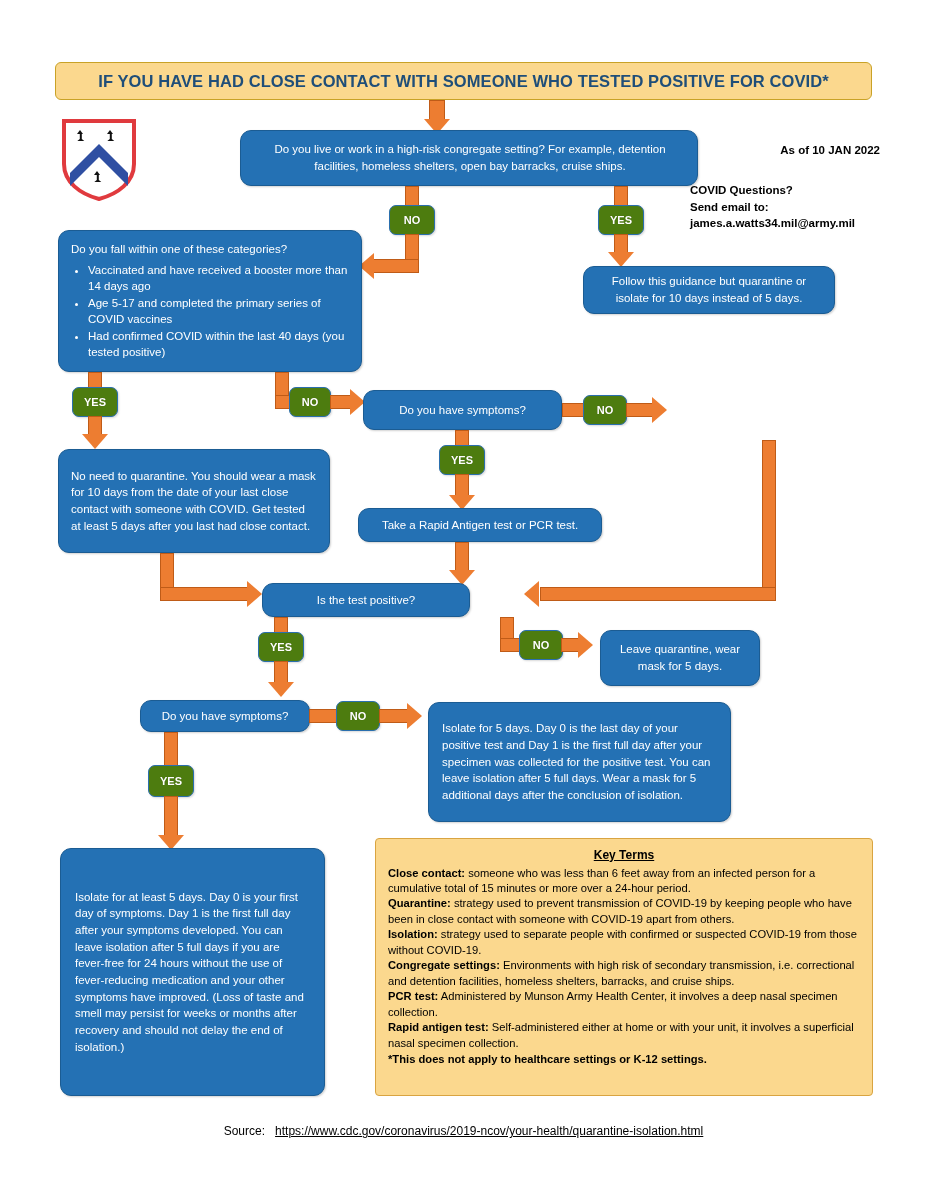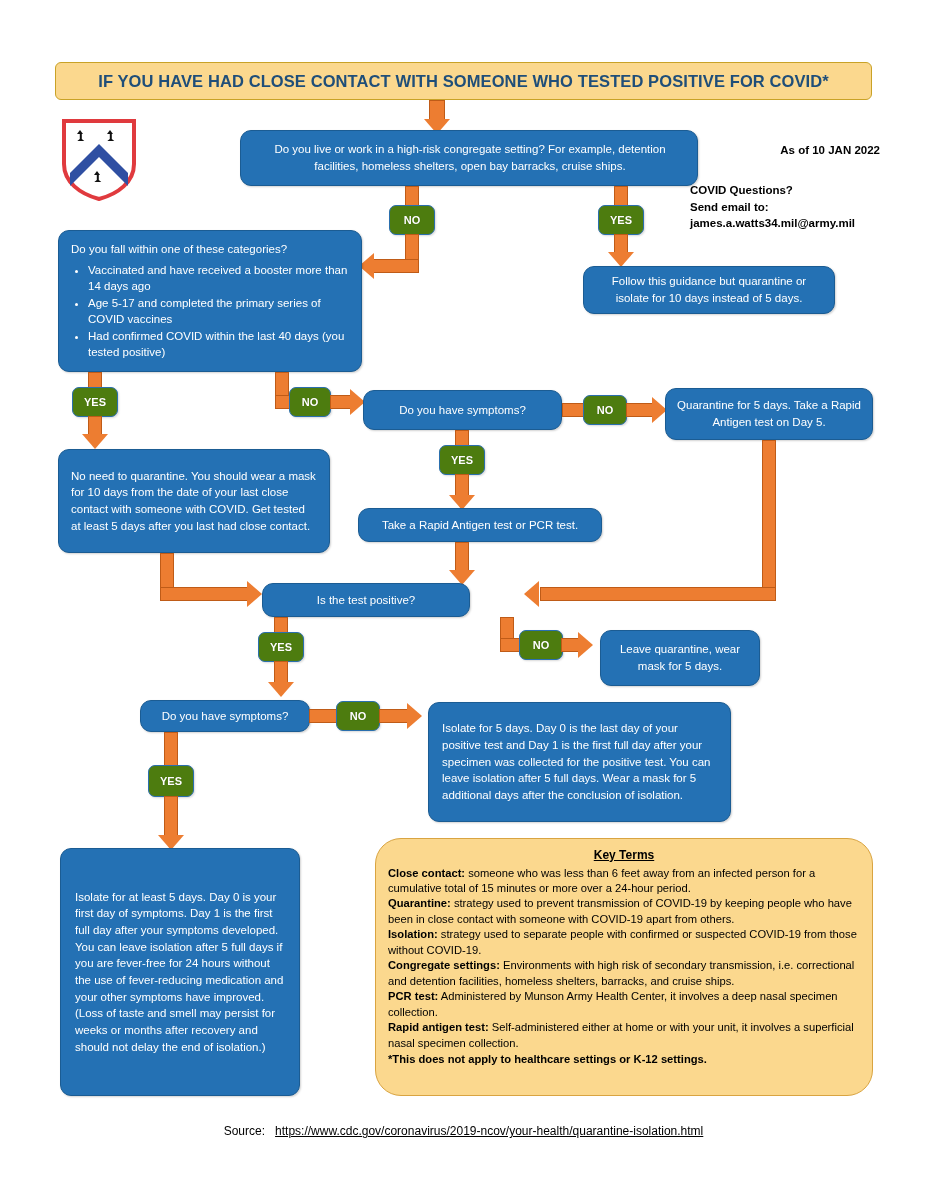--- a/index.html
+++ b/index.html
@@ -62,21 +62,21 @@
     border-bottom:13px solid transparent;border-left:15px solid #ED7D31;
   }
   .oarrowL{
     position:absolute;width:0;height:0;border-top:13px solid transparent;
     border-bottom:13px solid transparent;border-right:15px solid #ED7D31;
   }
 
   
   .keyterms{
     left:375px;top:838px;width:498px;height:258px;
-    background:#FBD88E;border:1.5px solid #D9A441;border-radius:26px;
+    background:#FBD88E;border:1.5px solid #D9A441;border-radius:4px;
     padding:8px 12px 6px 12px;font-size:11.2px;color:#000;line-height:1.38;
   }
   .kt-title{text-align:center;font-weight:bold;text-decoration:underline;font-size:12px;margin-bottom:2px;}
   .kt-row{margin:0 0 0 0;}
   .kt-row b{font-weight:bold;}
   .kt-foot{font-weight:bold;margin-top:1px;}
 
   .source{
     left:0;top:1124px;width:927px;text-align:center;font-size:12px;color:#000;
   }
@@ -178,23 +178,20 @@
   <div class="abs ostem" style="left:562px;top:403px;width:22px;height:14px;"></div>
   <div class="abs pill" style="left:583px;top:395px;width:44px;height:30px;">NO</div>
   <div class="abs ostem" style="left:626px;top:403px;width:28px;height:14px;"></div>
   <div class="oarrowR" style="left:652px;top:397px;"></div>
 
   <div class="abs ostem" style="left:455px;top:430px;width:14px;height:16px;"></div>
   <div class="abs pill" style="left:439px;top:445px;width:46px;height:30px;">YES</div>
   <div class="abs ostem" style="left:455px;top:474px;width:14px;height:24px;"></div>
   <div class="oarrowD" style="left:449px;top:495px;"></div>
 
-  <div class="abs pbox" style="left:665px;top:388px;width:208px;height:52px;">
-    <div class="inner">Quarantine for 5 days. Take a Rapid Antigen test on Day 5.</div>
-  </div>
 
   <div class="abs ostem" style="left:762px;top:440px;width:14px;height:161px;"></div>
   <div class="abs ostem" style="left:540px;top:587px;width:236px;height:14px;"></div>
   <div class="oarrowL" style="left:524px;top:581px;"></div>
 
   <div class="abs pbox" style="left:358px;top:508px;width:244px;height:34px;">
     <div class="inner">Take a Rapid Antigen test or PCR test.</div>
   </div>
   <div class="abs ostem" style="left:455px;top:542px;width:14px;height:32px;"></div>
   <div class="oarrowD" style="left:449px;top:570px;"></div>
@@ -229,21 +226,21 @@
 
   <div class="abs ostem" style="left:164px;top:732px;width:14px;height:34px;"></div>
   <div class="abs pill" style="left:148px;top:765px;width:46px;height:32px;">YES</div>
   <div class="abs ostem" style="left:164px;top:796px;width:14px;height:42px;"></div>
   <div class="oarrowD" style="left:158px;top:835px;"></div>
 
   <div class="abs pbox left" style="left:428px;top:702px;width:303px;height:120px;padding:9px 13px;">
     <div class="inner">Isolate for 5 days.  Day 0 is the last day of your positive test and Day 1 is the first full day after your specimen was collected for the positive test.  You can leave isolation after 5 full days.  Wear a mask for 5 additional days after the conclusion of isolation.</div>
   </div>
 
-  <div class="abs pbox left" style="left:60px;top:848px;width:240px;height:248px;padding:10px 14px;">
+  <div class="abs pbox left" style="left:60px;top:848px;width:265px;height:248px;padding:10px 14px;">
     <div class="inner">Isolate for at least 5 days.  Day 0 is your first day of symptoms.  Day 1 is the first full day after your symptoms developed.  You can leave isolation after 5 full days if you are fever-free for 24 hours without the use of fever-reducing medication and your other symptoms have improved.  (Loss of taste and smell may persist for weeks or months after recovery and should not delay the end of isolation.)</div>
   </div>
 
   <div class="abs keyterms">
     <div class="kt-title">Key Terms</div>
     <div class="kt-row">
       <b>Close contact:</b><span>  someone who was less than 6 feet away from an infected person for a cumulative total of 15 minutes or more over a 24-hour period.</span>
     </div>
     <div class="kt-row">
       <b>Quarantine:</b><span> strategy used to prevent transmission of COVID-19 by keeping people who have been in close contact with someone with COVID-19 apart from others.</span>

